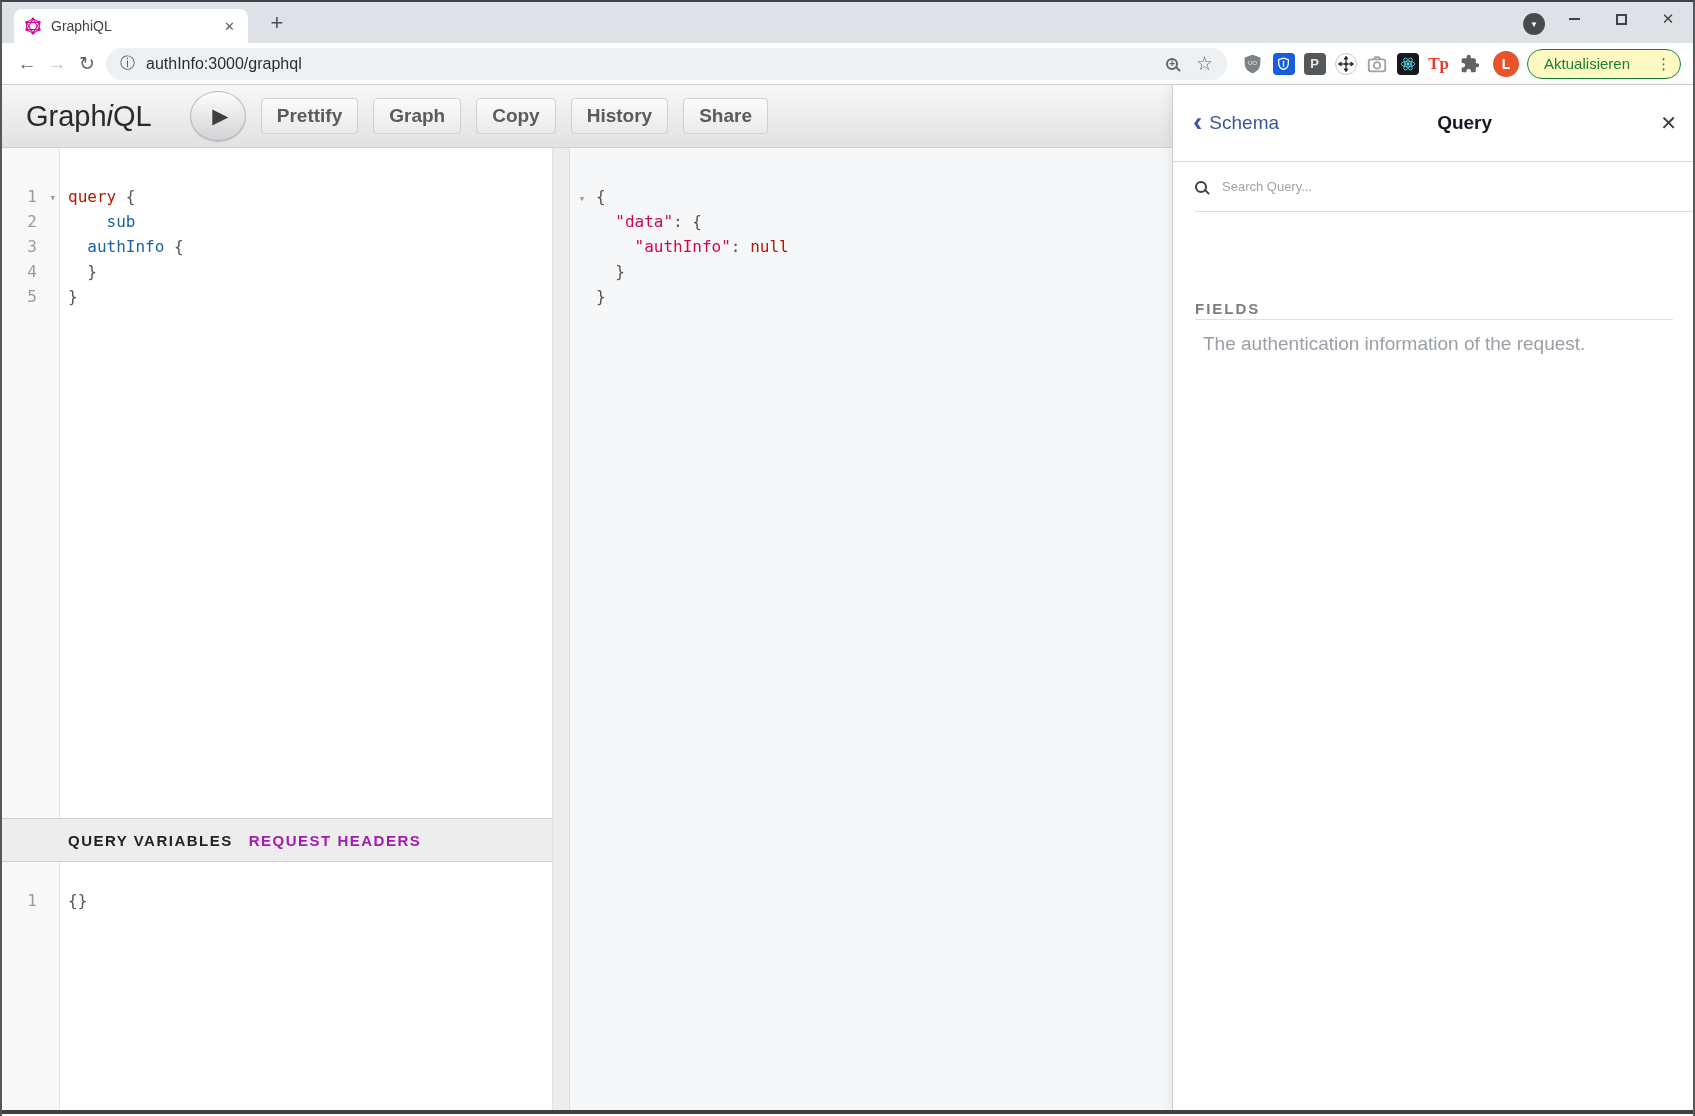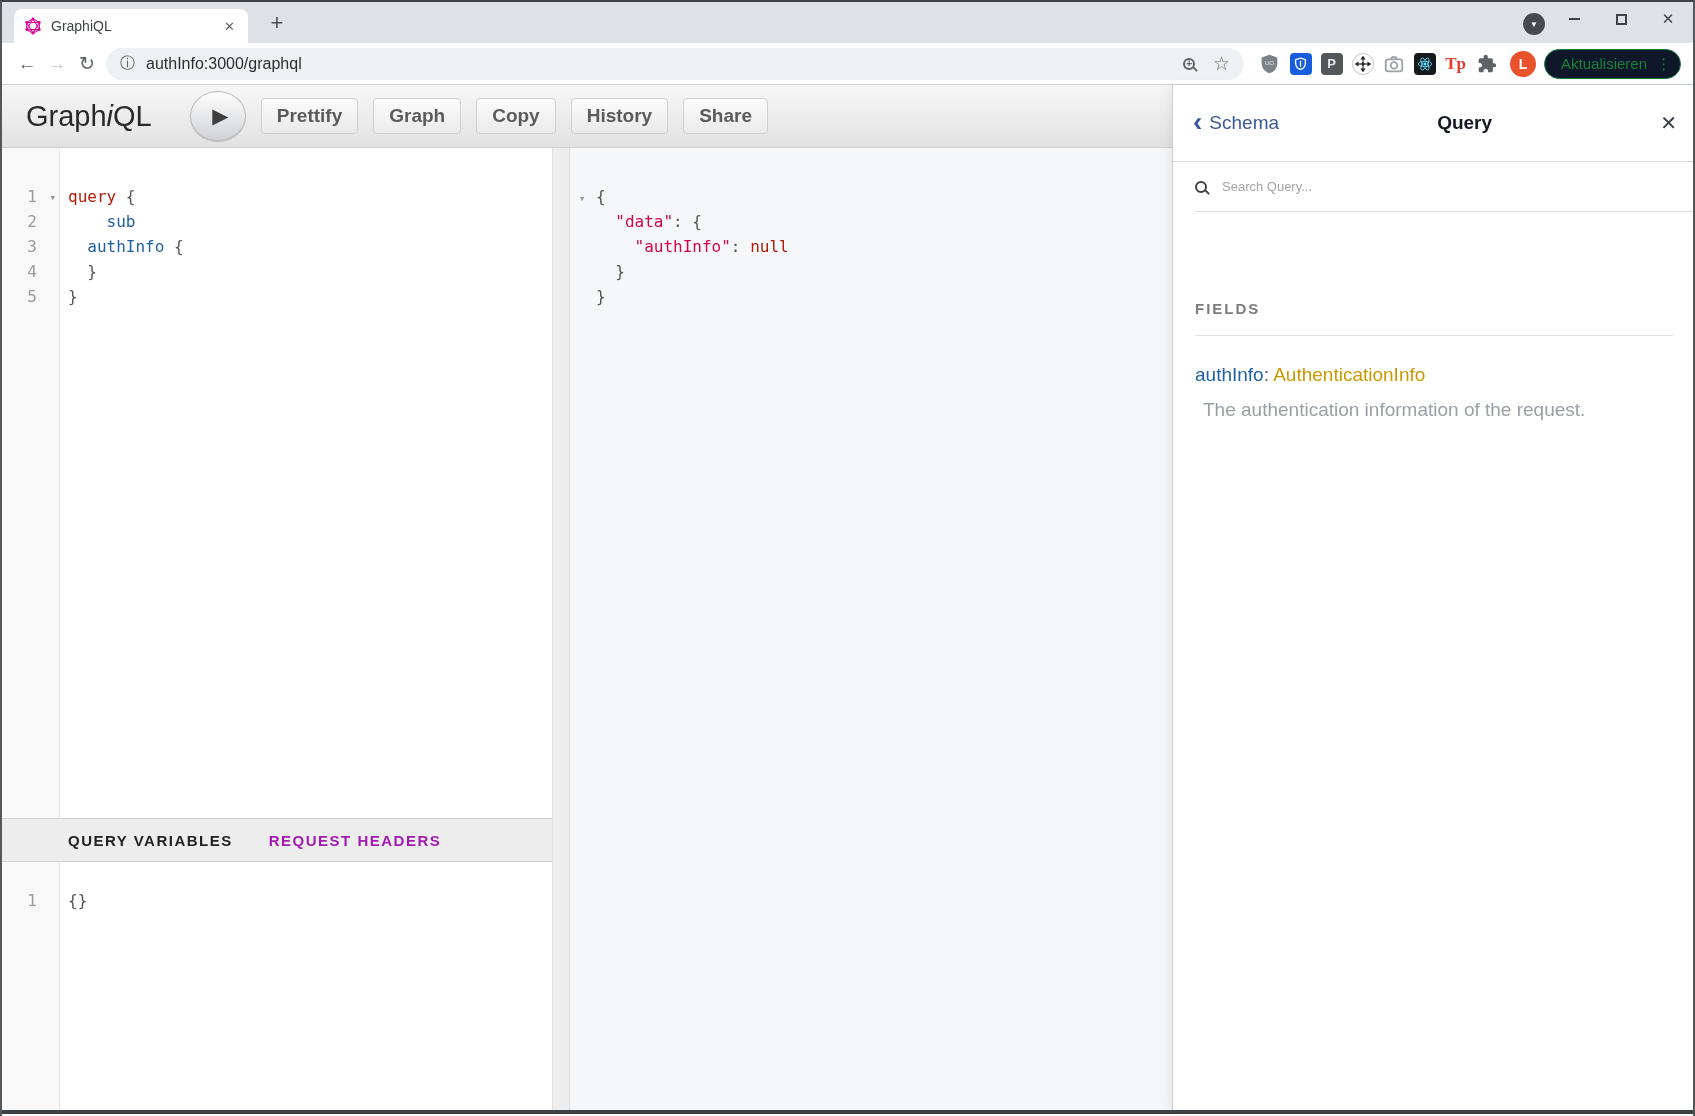--- a/index.html
+++ b/index.html
@@ -38,21 +38,21 @@
   .star{font-size:19px;color:#5f6368;margin-left:18px;}
   .ext{width:31px;height:32px;display:flex;align-items:center;justify-content:center;flex:none;}
   .sq{width:22px;height:22px;border-radius:4px;display:flex;align-items:center;justify-content:center;}
   .p-sq{background:#55585b;color:#e8e8e8;font-size:13px;font-weight:bold;}
   .tp-txt{color:#e23d2e;font-size:17px;font-weight:bold;font-family:"Liberation Serif",serif;}
   .move-c{width:22px;height:22px;border-radius:50%;background:#fff;border:1px solid #c6c9cc;
     display:flex;align-items:center;justify-content:center;}
   .avatar{width:26px;height:26px;border-radius:50%;background:#e8532c;color:#fff;font-size:14px;
     font-weight:bold;display:flex;align-items:center;justify-content:center;margin:0 8px;flex:none;}
   .refresh-pill{height:30px;border:1.5px solid #188038;border-radius:16px;color:#188038;
-    font-size:15px;display:flex;align-items:center;padding:0 9px 0 16px;gap:9px;flex:none;margin-right:2px;background:#0f172a;justify-content:space-between;}
+    font-size:15px;display:flex;align-items:center;padding:0 9px 0 16px;gap:26px;flex:none;margin-right:2px;background:#fef9c3;justify-content:space-between;}
   .refresh-pill .dots{font-size:15px;letter-spacing:0;}
   
   .page{position:relative;height:1029px;background:#fff;}
   .gtopbar{position:absolute;left:0;top:0;width:1170px;height:63px;
     background:linear-gradient(#f7f7f7,#e2e2e2);border-bottom:1px solid #cfcfcf;
     display:flex;align-items:center;}
   .glogo{margin-left:24px;font-size:29px;color:#2a2a2a;}
   .glogo em{font-style:italic;}
   .execute{margin-left:38px;width:56px;height:50px;border-radius:50%;flex:none;
     background:linear-gradient(#fdfdfd,#d2d3d6);border:1px solid #b9b9b9;
@@ -66,21 +66,21 @@
   .query-pane{position:absolute;left:0;top:63px;width:550px;bottom:4px;background:#fff;display:flex;flex-direction:column;}
   .qe{height:670px;display:flex;overflow:hidden;}
   .gutter{width:58px;flex:none;background:#f8f8f8;border-right:1px solid #e6e6e6;color:#9b9b9b;text-align:right;}
   .gutter.pt{padding-top:36px;}.gutter.pt2{padding-top:26px;}
   .grow{position:relative;height:25px;padding-right:22px;}
   .grow .fold{position:absolute;right:3px;top:1px;font-size:11px;color:#999;cursor:pointer;}
   .code{flex:1;margin:0;padding:36px 0 0 8px;white-space:pre;color:#141823;}
   .code.pt2{padding-top:26px;}
   .tk-kw{color:#B11A04;} .tk-prop{color:#1F61A0;} .tk-pn{color:#555;} .tk-rprop{color:#D2054E;}
   .varbar{height:44px;background:#ededed;border-top:1px solid #d2d2d2;border-bottom:1px solid #d2d2d2;
-    display:flex;align-items:center;padding-left:66px;gap:36px;}
+    display:flex;align-items:center;padding-left:66px;gap:16px;}
   .vartab{font-size:15px;font-weight:bold;letter-spacing:1.5px;color:#a21caf;cursor:pointer;}
   .vartab.active{color:#222;}
   .ve{flex:1;display:flex;overflow:hidden;}
   .divider{position:absolute;left:550px;top:63px;width:18px;bottom:4px;background:#ededed;
     border-left:1px solid #e2e2e2;border-right:1px solid #ddd;cursor:col-resize;}
   .result-pane{position:absolute;left:568px;top:63px;width:602px;bottom:4px;background:#f6f7f8;display:flex;overflow:hidden;}
   .rfold{width:24px;flex:none;padding-top:36px;text-align:center;color:#999;}
   .rfold .grow{padding-right:0;}
   .rcode{flex:1;margin:0;padding:36px 0 0 2px;white-space:pre;}
   
@@ -93,21 +93,21 @@
   .doc-close{font-size:20px;color:#383e47;cursor:pointer;flex:none;}
   .doc-search{margin-left:22px;height:50px;border-bottom:1px solid #dcdcdc;display:flex;align-items:center;gap:13px;padding-right:20px;}
   .doc-search .mag{border-color:#3c4043;}
   .doc-search .mag::after{background:#3c4043;}
   .doc-search input{border:none;outline:none;background:transparent;font-size:13px;color:#333;flex:1;
     font-family:"Liberation Sans",sans-serif;}
   .doc-search input::placeholder{color:#a3a3a3;}
   .doc-content{padding:26px 24px 0 22px;}
   .no-desc{font-size:19px;color:#31353b;}
   .fields-h{margin-top:62px;font-size:15px;font-weight:bold;letter-spacing:2px;color:#7d7d7d;
-    padding-bottom:18px;border-bottom:1px solid #e0e0e0;}
+    padding-bottom:2px;border-bottom:1px solid #e0e0e0;}
   .field-row{margin-top:28px;font-size:19px;}
   .fname{color:#1F61A0;cursor:pointer;} .fsep{color:#555;} .ftype{color:#CA9800;cursor:pointer;}
   .fdesc{margin-top:13px;padding-left:8px;font-size:19px;color:#9aa0a6;}
   .bottom-strip{position:absolute;left:0;right:0;bottom:0;height:4px;background:#3e4144;}
 </style>
 </head>
 <body>
 
 <div class="window">
 
@@ -273,22 +273,19 @@
         </span>
         <span class="doc-title">Query</span>
         <span class="doc-close">✕</span>
       </div>
       <div class="doc-search">
         <span class="mag"></span>
         <input placeholder="Search Query..." style="">
       </div>
       <div class="doc-content">
         <div class="fields-h">FIELDS</div>
-        <div class="field-row">
-          <span class="fname">authInfo</span><span class="fsep">: </span><span class="ftype">AuthenticationInfo</span>
-        </div>
         <div class="fdesc">The authentication information of the request.</div>
       </div>
     </div>
 
     <div class="bottom-strip"></div>
   </div>
 </div>
 
 </body></html>

